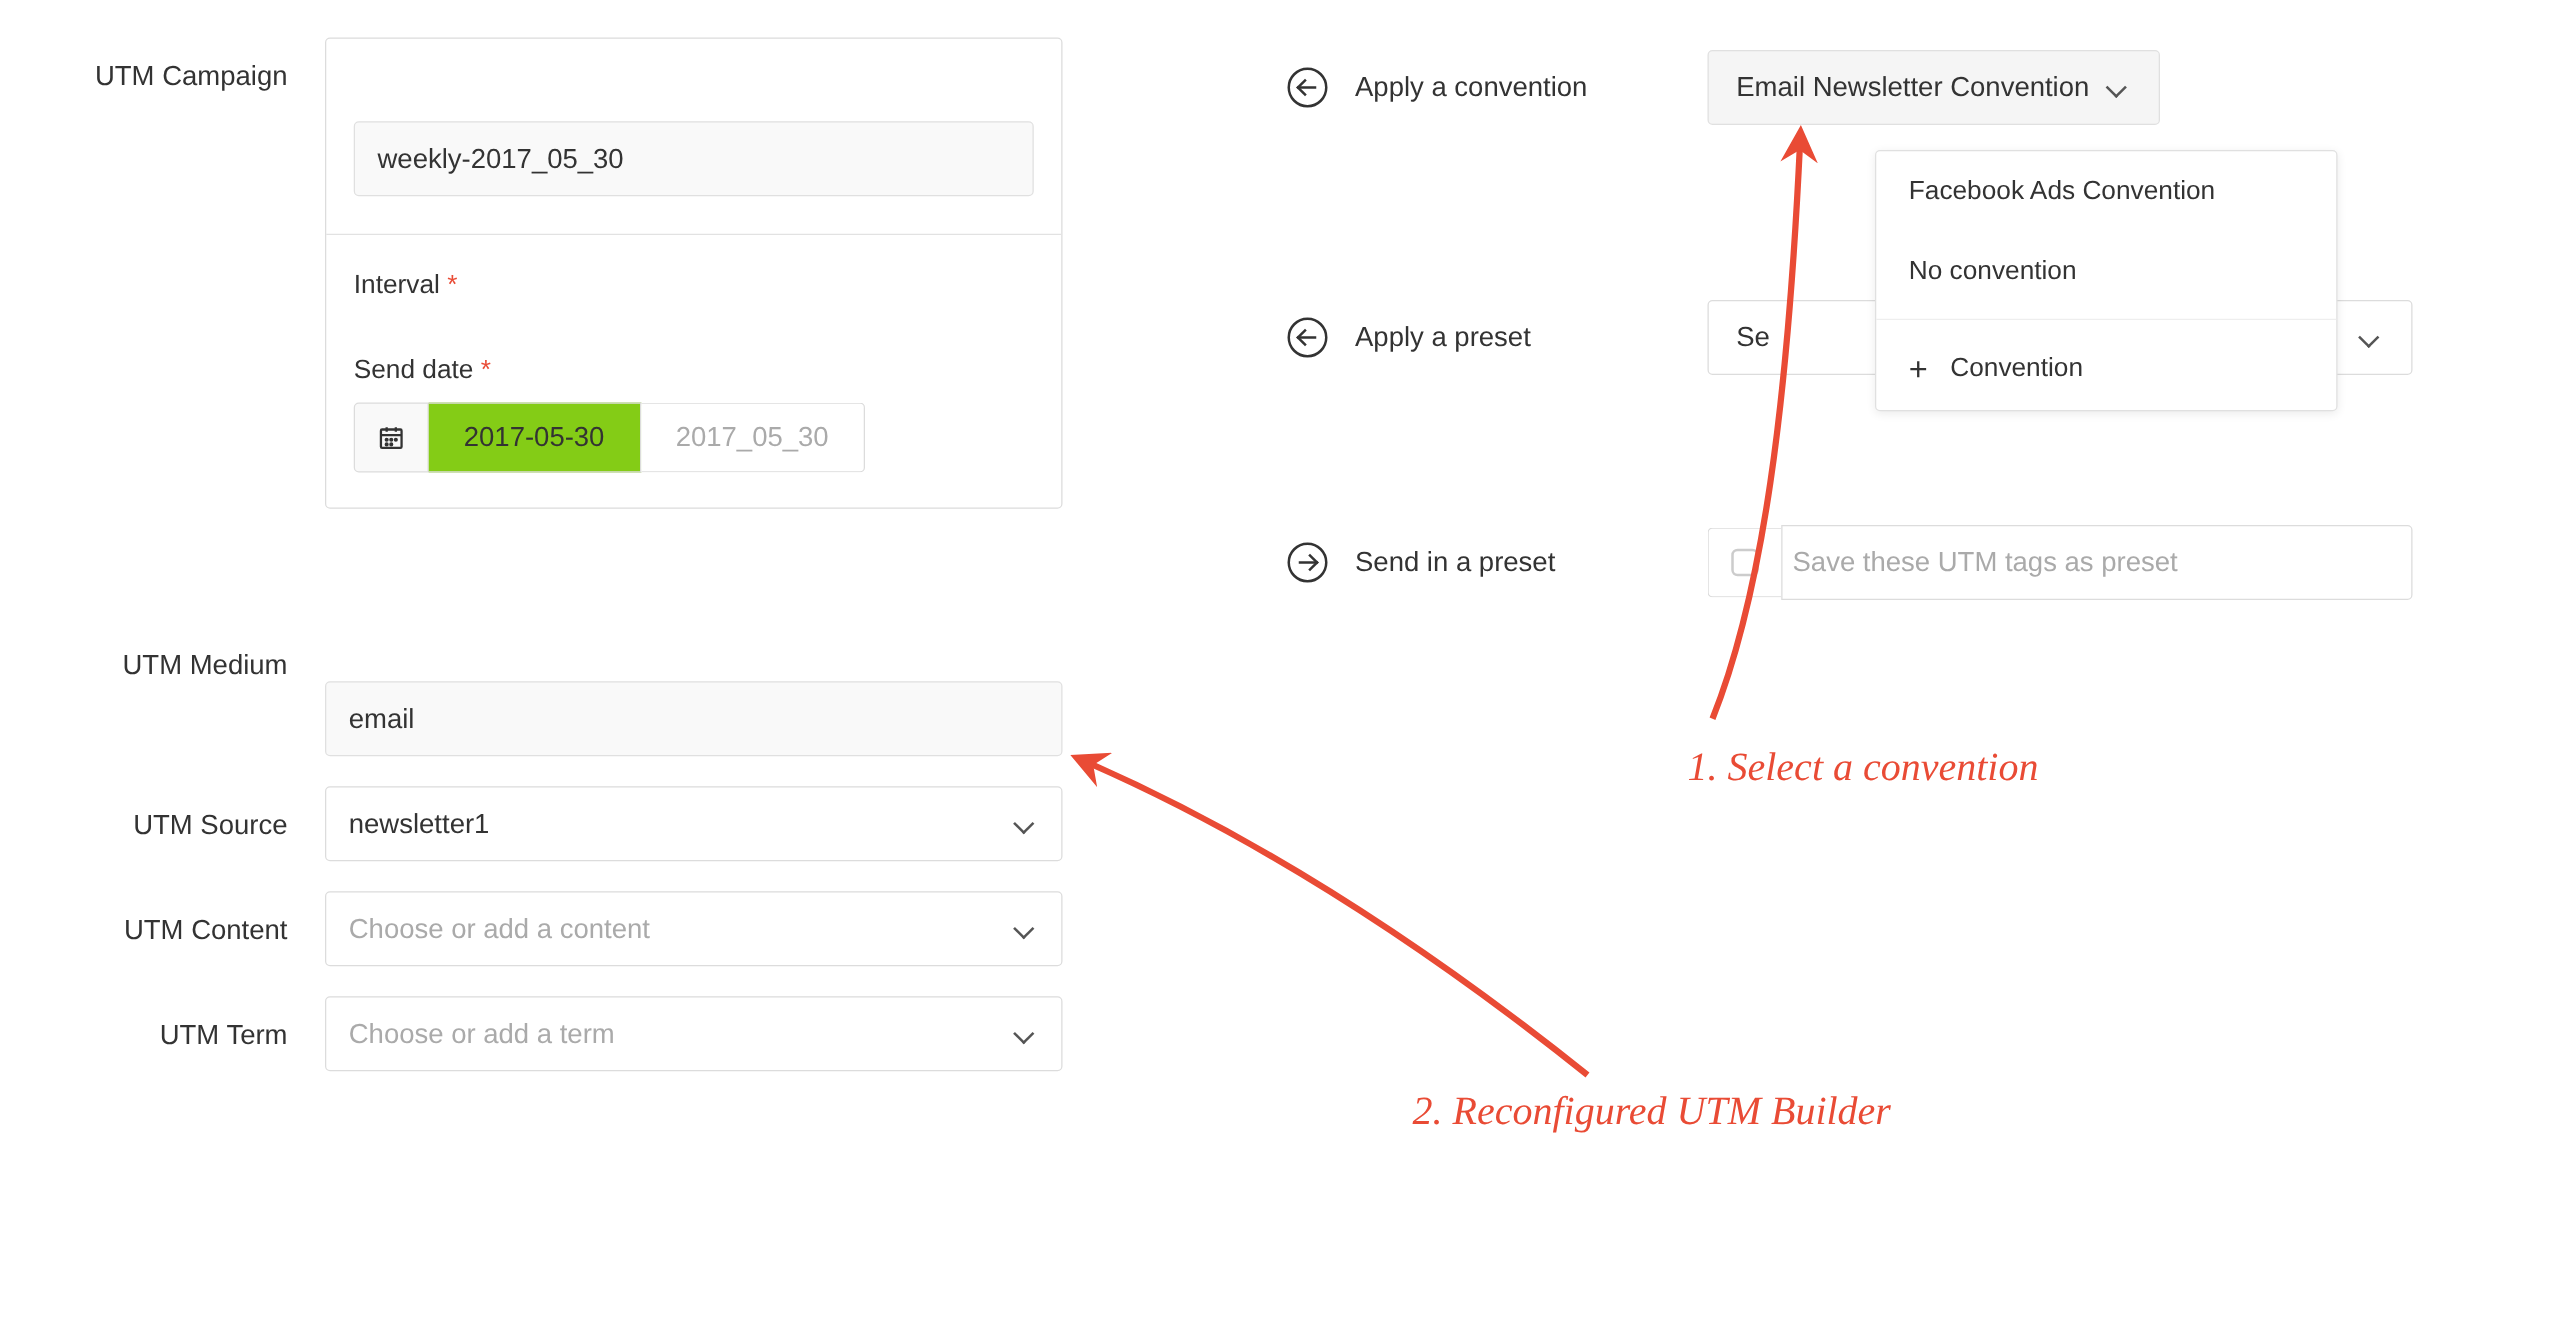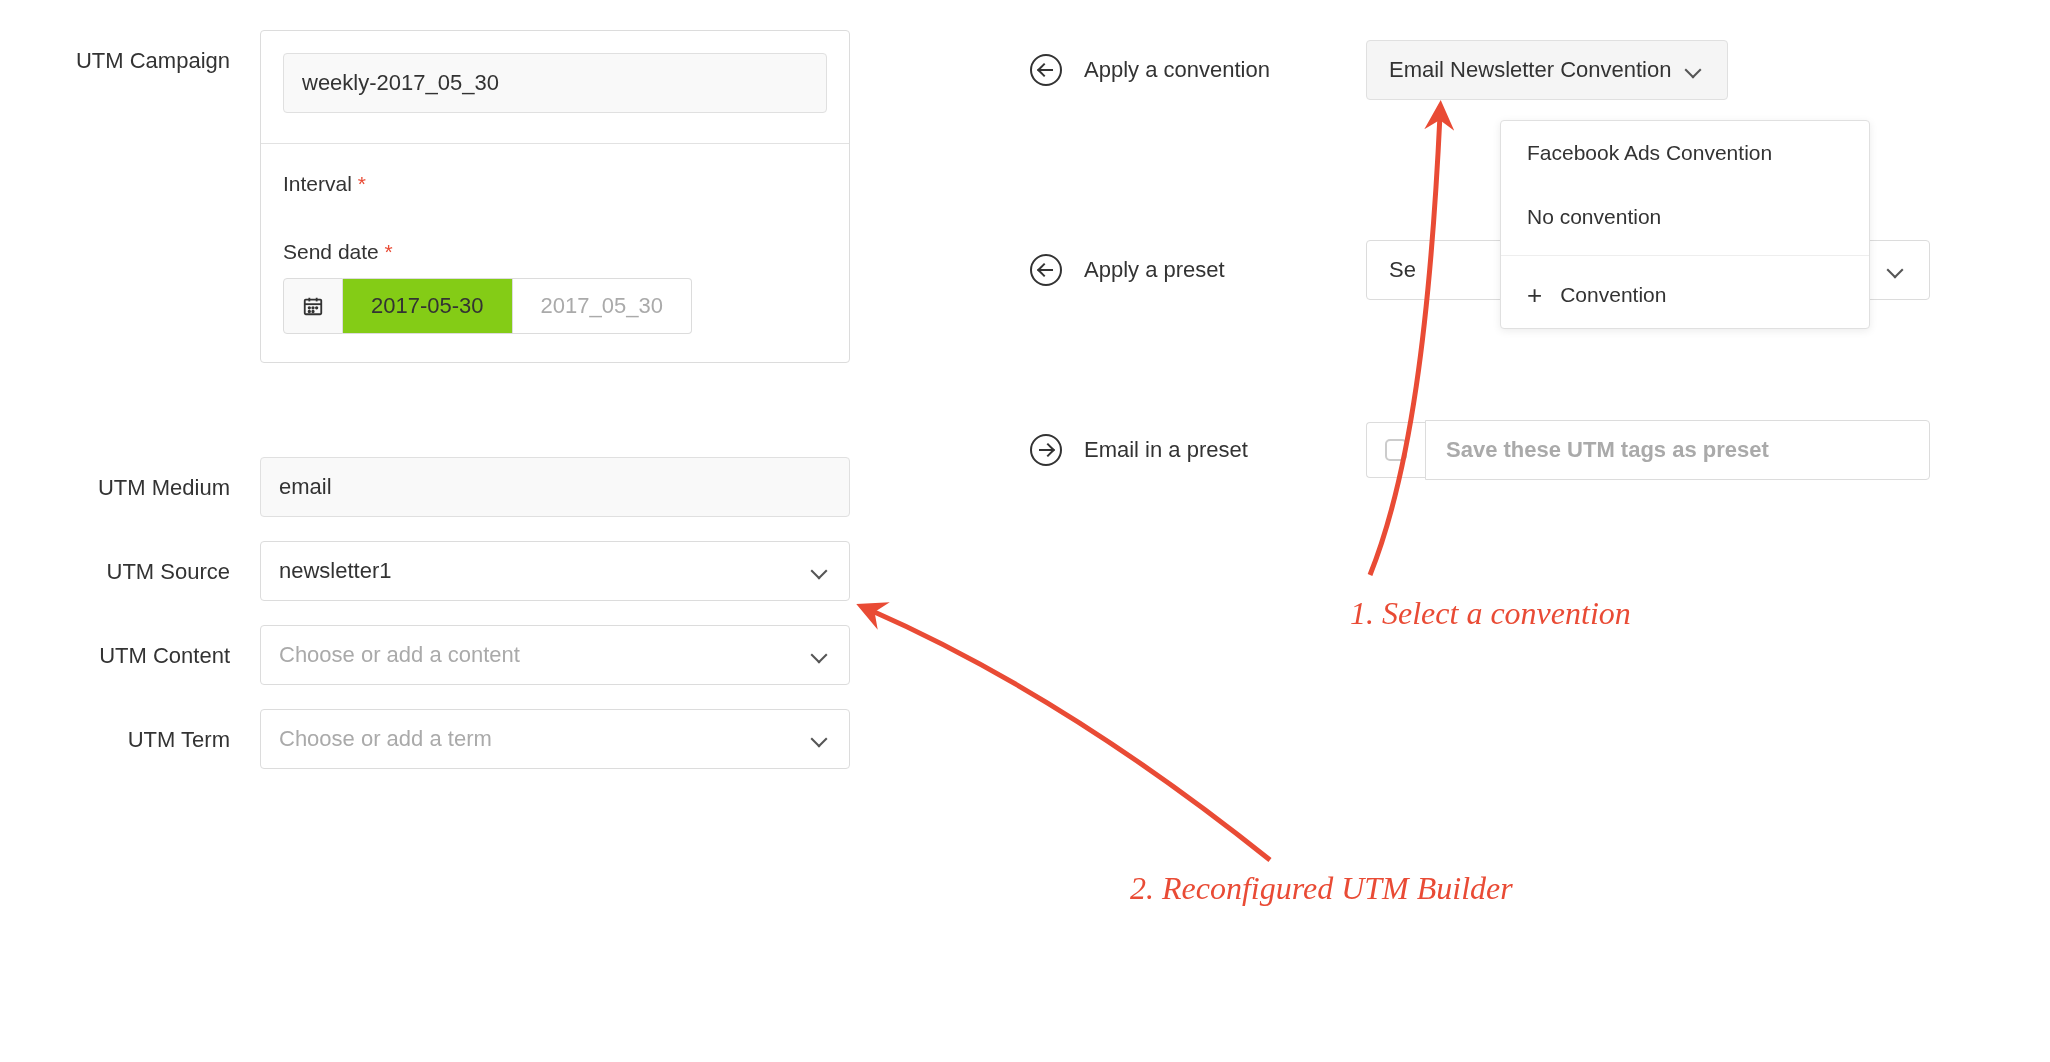--- a/index.html
+++ b/index.html
@@ -60,20 +60,21 @@
       padding: 28px 22px 28px 22px;
     }
     .readonly-input {
       width: 100%;
       background: #f9f9f9;
       border: 1px solid #e0e0e0;
       border-radius: 4px;
       padding: 16px 18px;
       font-size: 22px;
       color: #333;
+      margin-top: 44px;
     }
     .sub-label {
       font-size: 21px;
       color: #333;
       margin-bottom: 14px;
       display: block;
     }
     .required {
       color: #e94b35;
     }
@@ -289,26 +290,25 @@
     .checkbox {
       width: 22px;
       height: 22px;
       border: 2px solid #ccc;
       border-radius: 5px;
       cursor: pointer;
     }
     .save-preset-input {
       border: 1px solid #dcdcdc;
       border-radius: 0 4px 4px 0;
-      padding: 16px 20px;
+      padding: 16px 8px;
       font-size: 22px;
       color: #aaa;
       flex: 1;
       background: #fff;
-      font-weight: bold;
     }
     .annotation {
       position: absolute;
       font-style: italic;
       color: #e94b35;
       font-size: 32px;
       font-family: Georgia, "Times New Roman", serif;
     }
     .annotation1 {
       top: 595px;
@@ -454,21 +454,21 @@
           <span class="truncated">Se</span>
           <span class="chevron-down"></span>
         </div>
       </div>
     </div>
 
     <div class="right-row tight">
       <div class="circle-arrow">
         <div class="arrow-inner right"></div>
       </div>
-      <div class="right-label">Email in a preset</div>
+      <div class="right-label">Send in a preset</div>
       <div class="right-control">
         <div class="checkbox-wrap">
           <div class="checkbox"></div>
         </div>
         <div class="save-preset-input">
           <span style="color:#aaa">Save these UTM tags as preset</span>
         </div>
       </div>
     </div>
 

